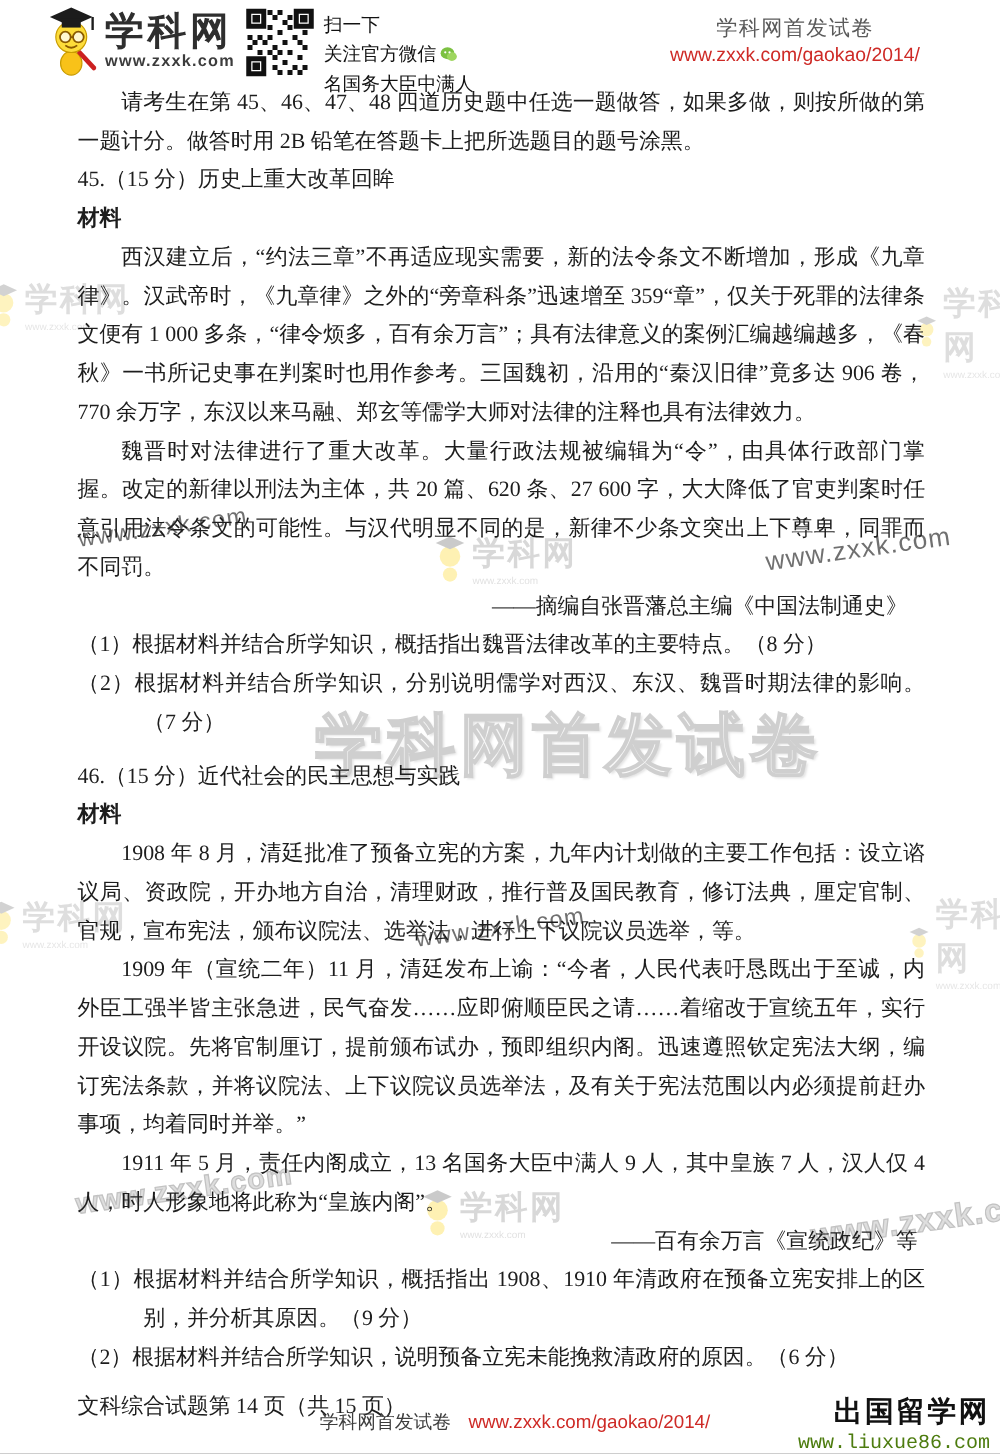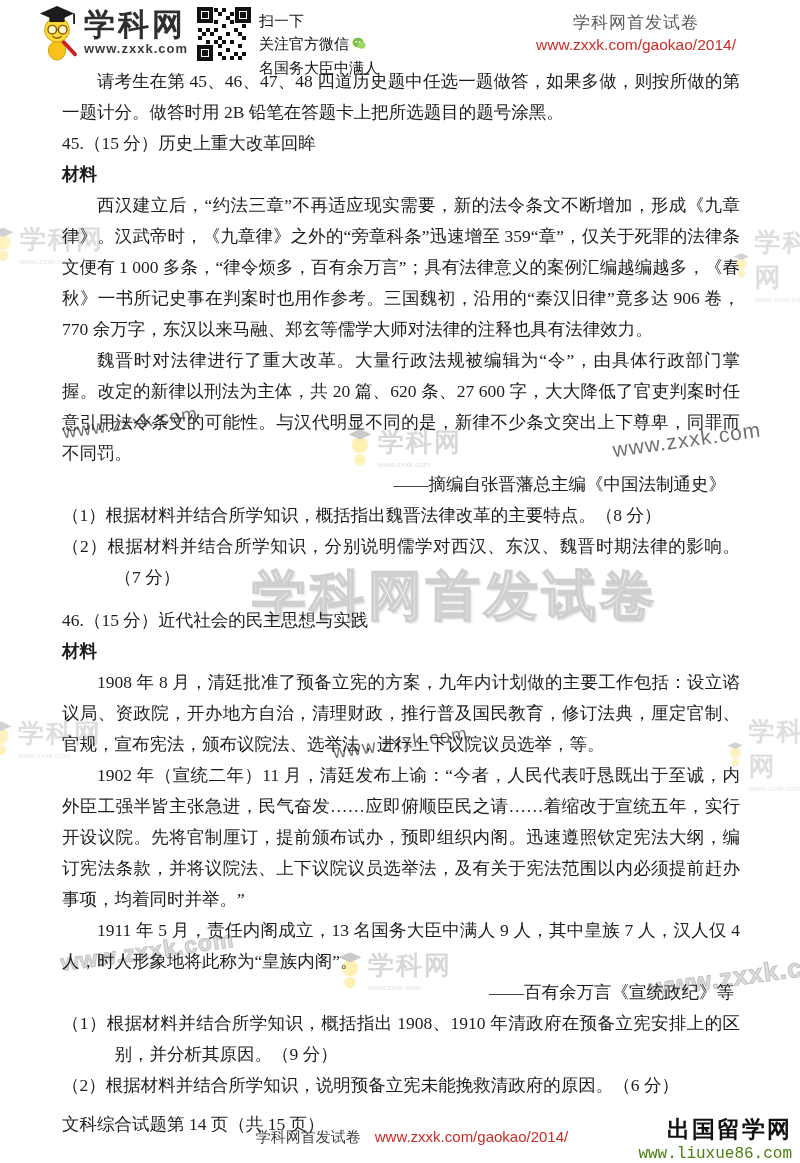--- a/index.html
+++ b/index.html
@@ -209,21 +209,21 @@
       <p class="para">魏晋时对法律进行了重大改革。大量行政法规被编辑为“令”，由具体行政部门掌握。改定的新律以刑法为主体，共 20 篇、620 条、27 600 字，大大降低了官吏判案时任意引用法令条文的可能性。与汉代明显不同的是，新律不少条文突出上下尊卑，同罪而不同罚。</p>
       <div class="attribution">——摘编自张晋藩总主编《中国法制通史》</div>
       <div class="subq">（1）根据材料并结合所学知识，概括指出魏晋法律改革的主要特点。（8 分）</div>
       <div class="subq">（2）根据材料并结合所学知识，分别说明儒学对西汉、东汉、魏晋时期法律的影响。（7 分）</div>
     </div>
 
     <div class="q46-block">
       <div class="q-heading">46.（15 分）近代社会的民主思想与实践</div>
       <div class="material-label">材料</div>
       <p class="para">1908 年 8 月，清廷批准了预备立宪的方案，九年内计划做的主要工作包括：设立谘议局、资政院，开办地方自治，清理财政，推行普及国民教育，修订法典，厘定官制、官规，宣布宪法，颁布议院法、选举法，进行上下议院议员选举，等。</p>
-      <p class="para">1902 年（宣统二年）11 月，清廷发布上谕：“今者，人民代表吁恳既出于至诚，内外臣工强半皆主张急进，民气奋发……应即俯顺臣民之请……着缩改于宣统五年，实行开设议院。先将官制厘订，提前颁布试办，预即组织内阁。迅速遵照钦定宪法大纲，编订宪法条款，并将议院法、上下议院议员选举法，及有关于宪法范围以内必须提前赶办事项，均着同时并举。”</p>
+      <p class="para">1909 年（宣统二年）11 月，清廷发布上谕：“今者，人民代表吁恳既出于至诚，内外臣工强半皆主张急进，民气奋发……应即俯顺臣民之请……着缩改于宣统五年，实行开设议院。先将官制厘订，提前颁布试办，预即组织内阁。迅速遵照钦定宪法大纲，编订宪法条款，并将议院法、上下议院议员选举法，及有关于宪法范围以内必须提前赶办事项，均着同时并举。”</p>
       <p class="para">1911 年 5 月，责任内阁成立，13 名国务大臣中满人 9 人，其中皇族 7 人，汉人仅 4 人，时人形象地将此称为“皇族内阁”。</p>
       <div class="attribution" style="padding-right:6px;">——百有余万言《宣统政纪》等</div>
       <div class="subq">（1）根据材料并结合所学知识，概括指出 1908、1910 年清政府在预备立宪安排上的区别，并分析其原因。（9 分）</div>
       <div class="subq">（2）根据材料并结合所学知识，说明预备立宪未能挽救清政府的原因。（6 分）</div>
     </div>
 
     <div class="page-note">文科综合试题第 14 页（共 15 页）</div>
   </div>
 
   <div class="footer-center">

